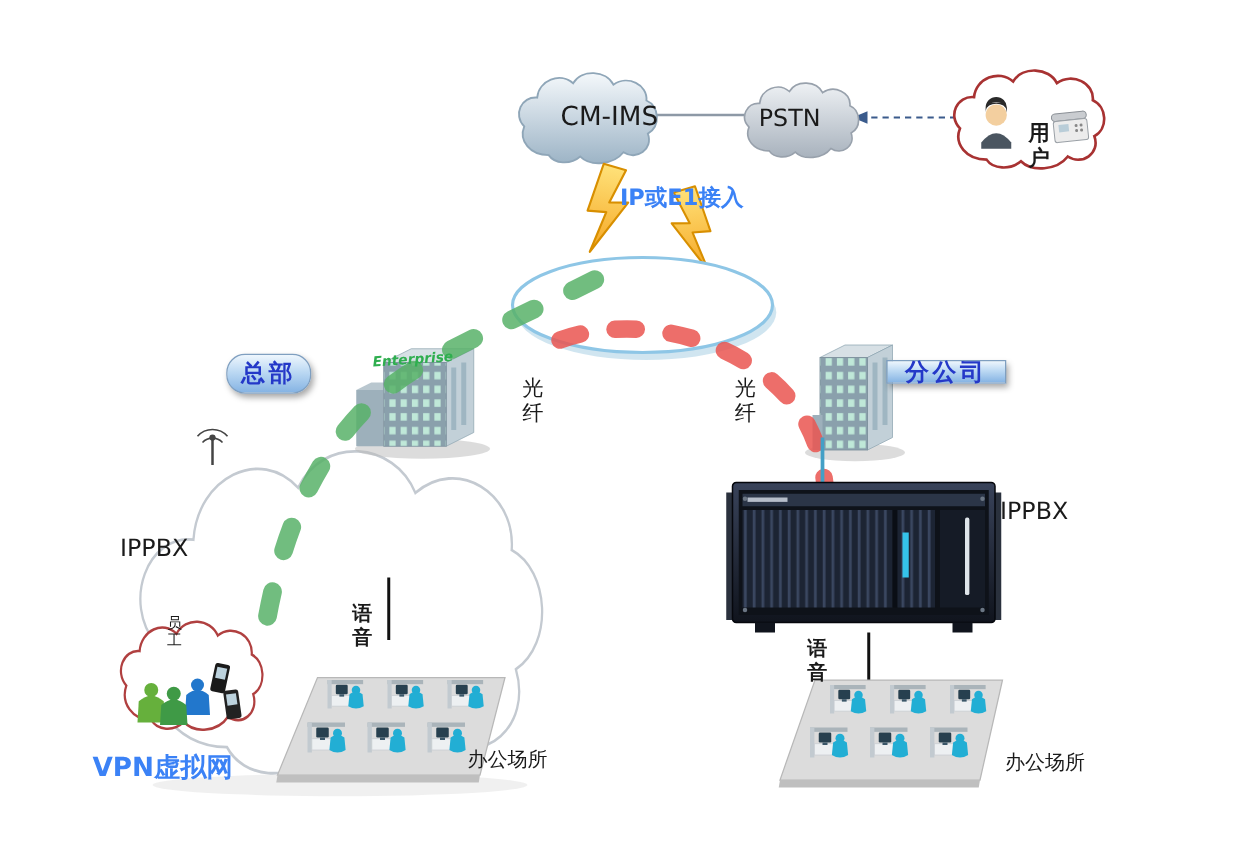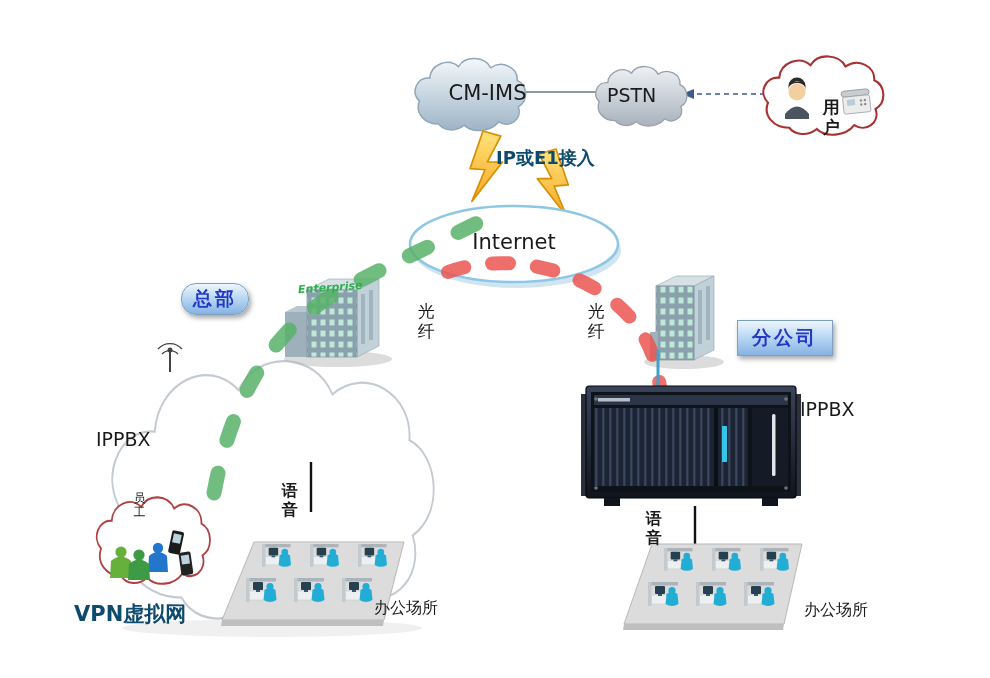--- a/index.html
+++ b/index.html
@@ -2,21 +2,21 @@
 <html><head>
 <meta charset="utf-8">
 <style>
   *{margin:0;padding:0;box-sizing:border-box}
   html,body{width:990px;height:678px;background:#ffffff;overflow:hidden;
     font-family:"DejaVu Sans","Liberation Sans",sans-serif;}
   .stage{position:relative;width:990px;height:678px;background:#fff;}
   .stage>svg{position:absolute;left:0;top:0;}
   .lbl{position:absolute;color:#1a1a1a;white-space:nowrap;}
   .vtext{white-space:normal;width:1.1em;line-height:1.18;text-align:center;word-break:break-all;}
-  .red{color:#0c4a6e;font-weight:bold;}
+  .red{color:#3b82f6;font-weight:bold;}
   .sitebox{position:absolute;display:flex;align-items:center;justify-content:center;
     background:linear-gradient(180deg,#eef6fd 0%,#bcd9f3 45%,#85b3e3 100%);
     border:1px solid #7f9fc0;box-shadow:2px 3px 5px rgba(0,0,0,.35);
     color:#2438c8;font-weight:bold;font-size:19px;letter-spacing:3px;}
   .brand{font-style:italic;font-weight:bold;color:#2fae4f;font-size:11px;transform:rotate(-4deg);}
 </style>
 </head>
 <body>
 
 <div class="stage">
@@ -213,26 +213,25 @@
     <use href="#ws" transform="translate(26,40)"></use>
     <use href="#ws" transform="translate(74,40)"></use>
     <use href="#ws" transform="translate(122,40)"></use>
   </g>
 </svg>
 
 <div class="lbl" style="left:440px;top:81px;width:95px;text-align:center;font-size:21px;">CM-IMS</div>
 <div class="lbl" style="left:607px;top:84px;width:70px;text-align:left;font-size:19px;">PSTN</div>
 <div class="lbl vtext" style="left:822px;top:64px;font-size:17px;font-weight:bold;margin-top:33px;">用户</div>
 <div class="lbl red" style="left:496px;top:146px;font-size:18px;">IP或E1接入</div>
-<div class="lbl" style="left:454px;top:230px;width:120px;text-align:center;font-size:21px;">Internet</div>
 
 <div class="sitebox" style="left:181px;top:283px;width:68px;height:32px;border-radius:15px;">
   <span>总部</span>
 </div>
-<div class="sitebox" style="left:737px;top:288px;width:96px;height:36px;margin-top:32px;">
+<div class="sitebox" style="left:709px;top:288px;width:96px;height:19px;">
   <span>分公司</span>
 </div>
 
 <div class="lbl brand" style="left:298px;top:281px;">Enterprise</div>
 
 <div class="lbl vtext" style="left:417px;top:301px;font-size:17px;">光纤</div>
 <div class="lbl vtext" style="left:587px;top:301px;font-size:17px;">光纤</div>
 
 <div class="lbl" style="left:96px;top:428px;font-size:19px;">IPPBX</div>
 <div class="lbl" style="left:800px;top:398px;font-size:19px;">IPPBX</div>

